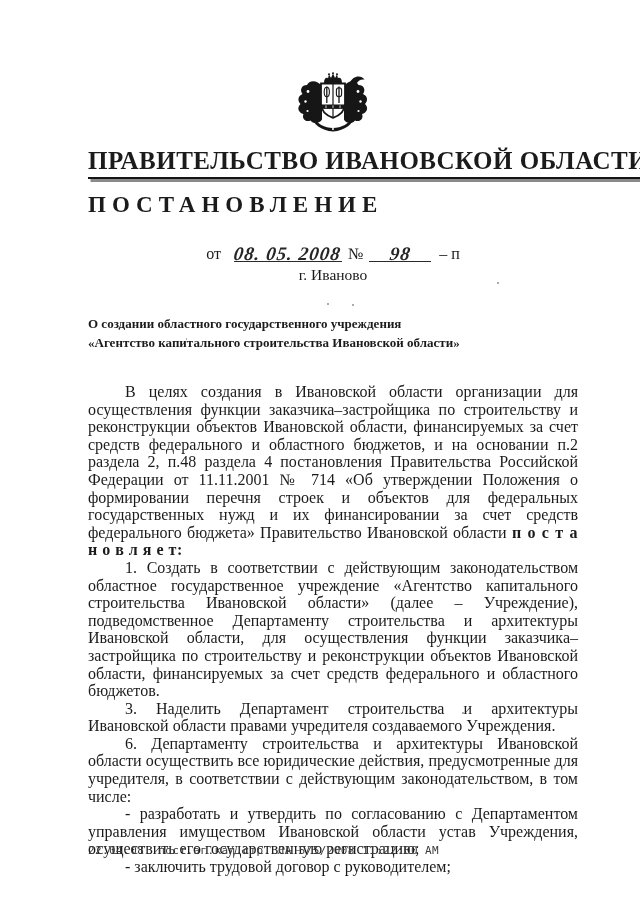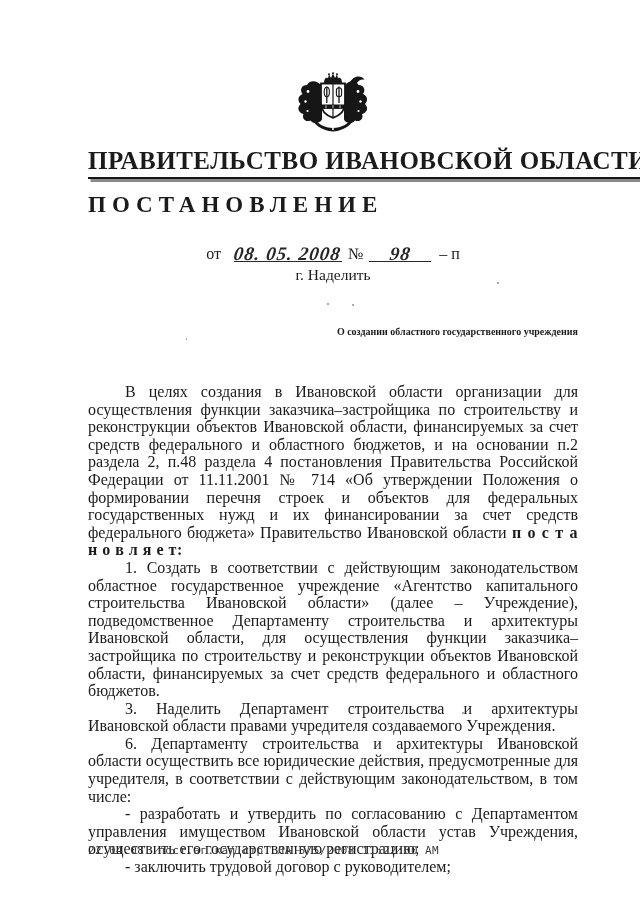--- a/index.html
+++ b/index.html
@@ -61,24 +61,24 @@
     color:#262626;
     transform:skewX(-8deg) translateY(1px);
     white-space:nowrap;
   }
   .place{
     position:absolute;top:266px;left:0;width:100%;
     text-align:center;
     font-size:15.5px;
   }
   .title{
-    position:absolute;top:322px;left:0;width:100%;
-    text-align:right;
+    position:absolute;top:314px;left:0;width:100%;
+    text-align:left;
     font-weight:bold;
-    font-size:10px;
+    font-size:13px;
     line-height:19px;
   }
   .body-text{
     position:absolute;top:383px;left:0;width:490px;
     font-size:16px;
     line-height:17.6px;
     text-align:justify;
   }
   .body-text p{
     margin:0;
@@ -147,24 +147,25 @@
     <div class="doc-type">ПОСТАНОВЛЕНИЕ</div>
 
     <div class="date-line">
       <span class="pre">от</span>
       <span class="blank blank-date"><span class="handwriting">08. 05. 2008</span></span>
       <span>№</span>
       <span class="blank blank-num"><span class="handwriting">98</span></span>
       <span>– п</span>
     </div>
 
-    <div class="place">г. Наделить</div>
+    <div class="place">г. Иваново</div>
 
     <div class="title">
       <div>О создании областного государственного учреждения</div>
+      <div>«Агентство капитального строительства Ивановской области»</div>
     </div>
 
     <div class="body-text">
       <p><span>В целях создания в Ивановской области организации для осуществления функции заказчика–застройщика по строительству и реконструкции объектов Ивановской области, финансируемых за счет средств федерального и областного бюджетов, и на основании п.2 раздела 2, п.48 раздела 4 постановления Правительства Российской Федерации от 11.11.2001 № 714 «Об утверждении Положения о формировании перечня строек и объектов для федеральных государственных нужд и их финансировании за счет средств федерального бюджета» Правительство Ивановской области </span><b>п о с т а н о в л я е т:</b></p>
       <p>1. Создать в соответствии с действующим законодательством областное государственное учреждение «Агентство капитального строительства Ивановской области» (далее – Учреждение), подведомственное Департаменту строительства и архитектуры Ивановской области, для осуществления функции заказчика–застройщика по строительству и реконструкции объектов Ивановской области, финансируемых за счет средств федерального и областного бюджетов.</p>
       <p>3. Наделить Департамент строительства и архитектуры Ивановской области правами учредителя создаваемого Учреждения.</p>
       <p>6. Департаменту строительства и архитектуры Ивановской области осуществить все юридические действия, предусмотренные для учредителя, в соответствии с действующим законодательством, в том числе:</p>
       <p>- разработать и утвердить по согласованию с Департаментом управления имуществом Ивановской области устав Учреждения, осуществить его государственную регистрацию;</p>
       <p>- заключить трудовой договор с руководителем;</p>
     </div>

